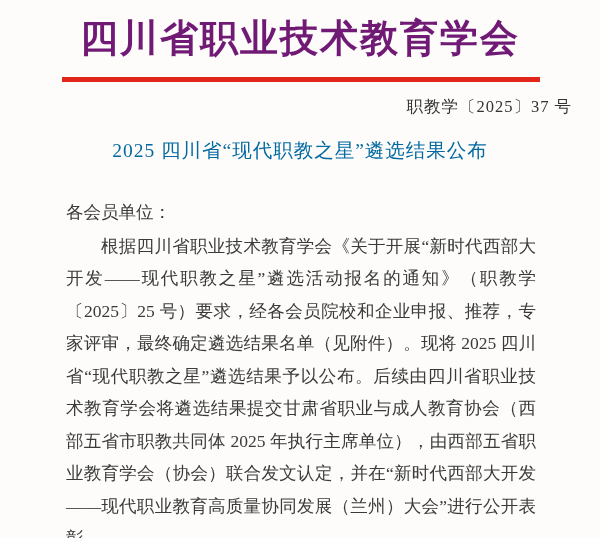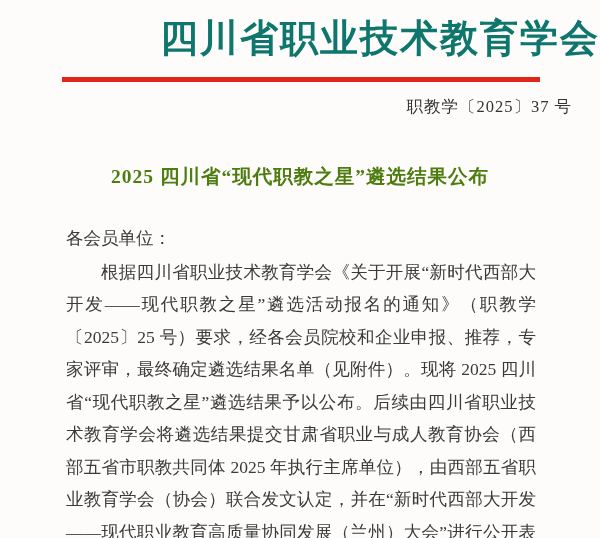--- a/index.html
+++ b/index.html
@@ -17,47 +17,46 @@
     background: #fdfcfb;
   }
   .letterhead {
     padding-top: 14px;
     text-align: center;
   }
   .org-name {
     font-size: 38px;
     line-height: 48px;
     font-weight: bold;
-    color: #0f766e;
+    color: #701a75;
     letter-spacing: 2px;
     white-space: nowrap;
-    text-align: right;
   }
   .red-rule {
     margin: 15px 60px 0 62px;
     height: 1px;                 
     border-top: 3px solid #e1251b;
     border-bottom: 2px solid #e1251b;
   }
   .doc-number {
     margin-top: 14px;
     padding-right: 28px;
     text-align: right;
     font-size: 16.5px;
     line-height: 22px;
     color: #333333;
     letter-spacing: 1px;
   }
   .doc-title {
-    margin-top: 46px;
+    margin-top: 20px;
     text-align: center;
     font-size: 19.5px;
     line-height: 26px;
-    font-weight: bold;
-    color: #4d7c0f;
+    font-weight: normal;
+    color: #0369a1;
     letter-spacing: 1px;
   }
   .body-block {
     margin: 32px 64px 0 66px;
     font-size: 17.5px;
     line-height: 32.5px;
     color: #3a3a3a;
     text-align: justify;
     text-justify: inter-ideograph;
   }

